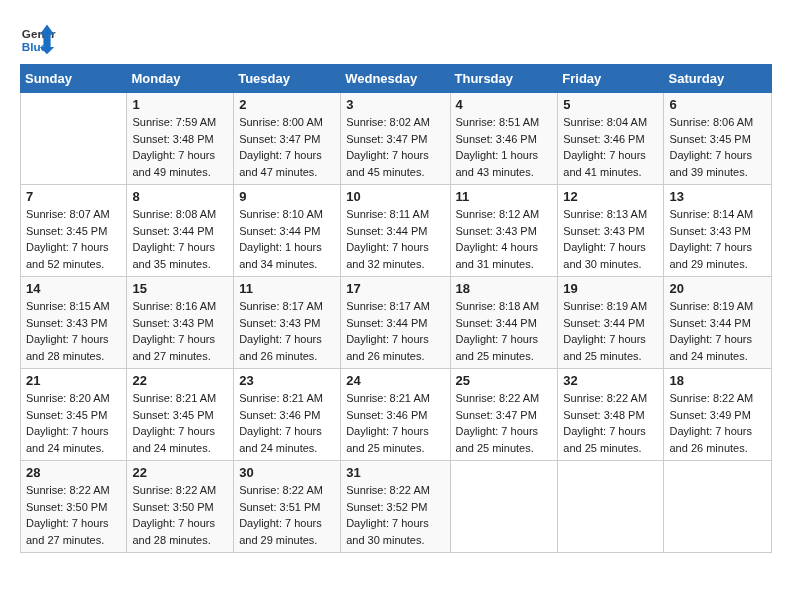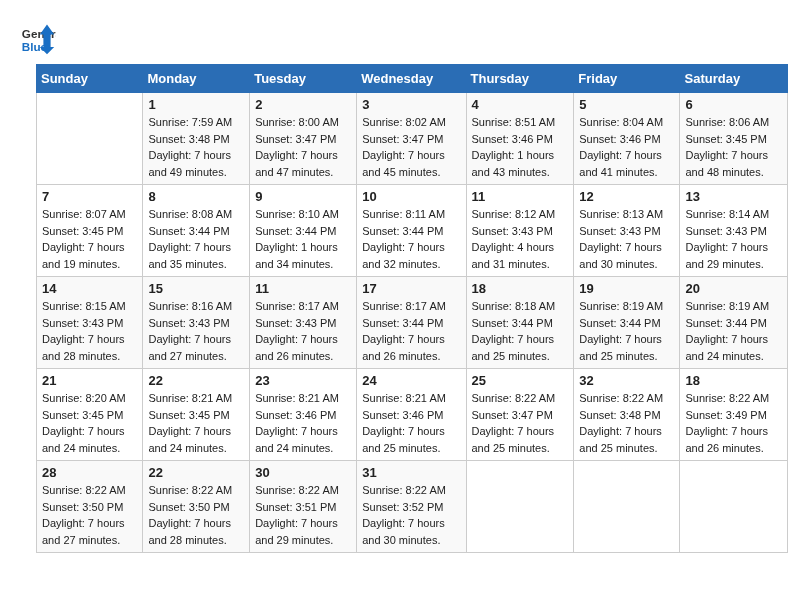--- a/index.html
+++ b/index.html
@@ -36,21 +36,20 @@
       color: #222;
     }
     .location {
       font-size: 16px;
       color: #333;
     }
     table {
       width: 100%;
       border-collapse: collapse;
       border: 1px solid #ccc;
-      margin-left: 16px;
     }
     thead tr th {
       background-color: #2a6db5;
       color: #fff;
       font-size: 13px;
       font-weight: bold;
       padding: 6px 4px;
       text-align: left;
       border: 1px solid #2a6db5;
     }
@@ -152,31 +151,31 @@
             <div>Sunrise: 8:04 AM</div>
             <div>Sunset: 3:46 PM</div>
             <div>Daylight: 7 hours and 41 minutes.</div>
           </div>
         </td>
         <td>
           <span class="day-number">6</span>
           <div class="day-info">
             <div>Sunrise: 8:06 AM</div>
             <div>Sunset: 3:45 PM</div>
-            <div>Daylight: 7 hours and 48 minutes.</div>
+            <div>Daylight: 7 hours and 39 minutes.</div>
           </div>
         </td>
       </tr>
       <tr>
         <td>
           <span class="day-number">7</span>
           <div class="day-info">
             <div>Sunrise: 8:07 AM</div>
             <div>Sunset: 3:45 PM</div>
-            <div>Daylight: 7 hours and 19 minutes.</div>
+            <div>Daylight: 7 hours and 52 minutes.</div>
           </div>
         </td>
         <td>
           <span class="day-number">8</span>
           <div class="day-info">
             <div>Sunrise: 8:08 AM</div>
             <div>Sunset: 3:44 PM</div>
             <div>Daylight: 7 hours and 35 minutes.</div>
           </div>
         </td>

